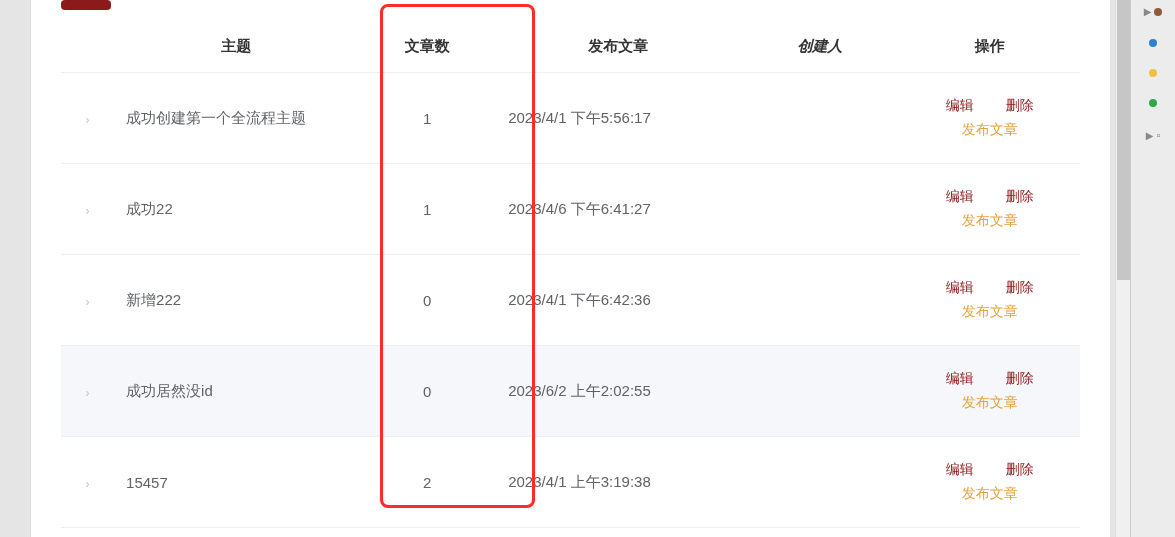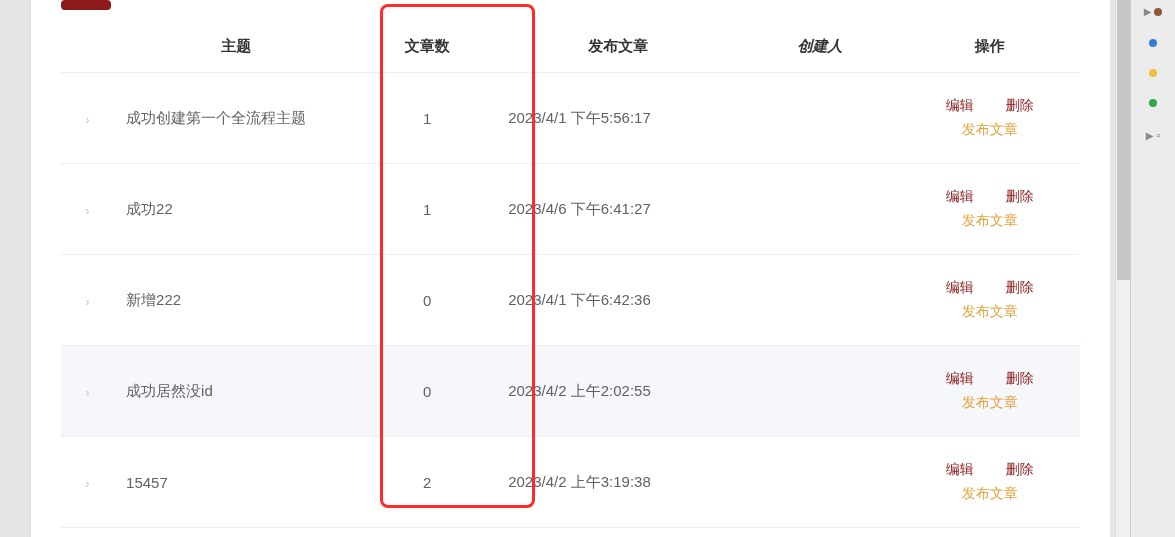--- a/index.html
+++ b/index.html
@@ -204,37 +204,37 @@
                   <span class="link-delete">删除</span>
                 </div>
                 <span class="link-publish">发布文章</span>
               </div>
             </td>
           </tr>
           <tr class="hovered">
             <td class="col-expand"><span class="expand-icon">›</span></td>
             <td class="col-topic">成功居然没id</td>
             <td class="col-count">0</td>
-            <td class="col-createdAt">2023/4/2 上午2:02:55</td>
+            <td class="col-createdAt">2023/6/2 上午2:02:55</td>
             <td class="col-creator"></td>
             <td class="col-actions">
               <div class="action-links">
                 <div class="action-row">
                   <span class="link-edit">编辑</span>
                   <span class="link-delete">删除</span>
                 </div>
                 <span class="link-publish">发布文章</span>
               </div>
             </td>
           </tr>
           <tr>
             <td class="col-expand"><span class="expand-icon">›</span></td>
             <td class="col-topic">15457</td>
             <td class="col-count">2</td>
-            <td class="col-createdAt">2023/4/2 上午3:19:38</td>
+            <td class="col-createdAt">2023/4/1 上午3:19:38</td>
             <td class="col-creator"></td>
             <td class="col-actions">
               <div class="action-links">
                 <div class="action-row">
                   <span class="link-edit">编辑</span>
                   <span class="link-delete">删除</span>
                 </div>
                 <span class="link-publish">发布文章</span>
               </div>
             </td>

